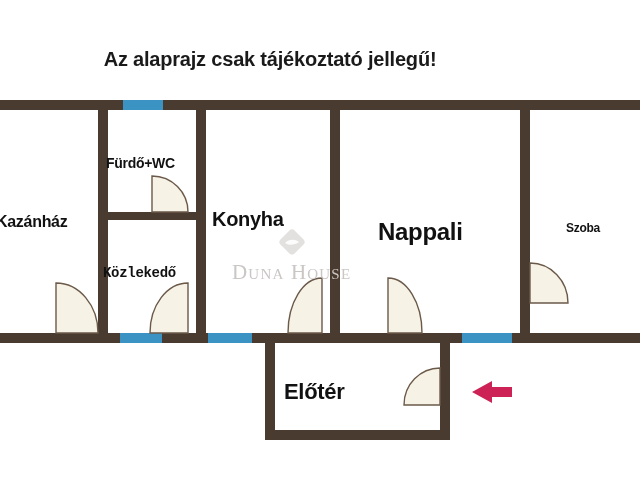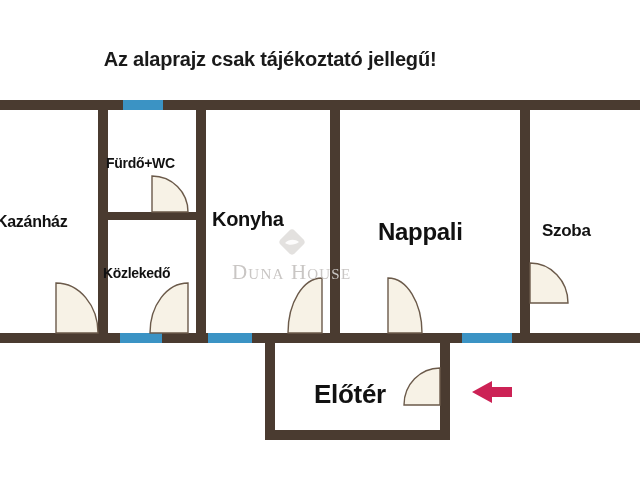--- a/index.html
+++ b/index.html
@@ -38,25 +38,25 @@
     position: absolute;
     font-family: "Liberation Sans", sans-serif;
     font-weight: bold;
     color: #111111;
     white-space: nowrap;
     letter-spacing: -0.3px;
     margin-top: 9px;
   }
   .lbl-kazanhaz { left: -4px;  top: 204px; font-size: 16px; }
   .lbl-furdowc  { left: 106px; top: 146px; font-size: 14px; }
-  .lbl-kozlekedo{ left: 103px; top: 256px; font-size: 14px; }
+  .lbl-kozlekedo{ left: 103px; top: 256px; font-size: 14px; font-family: Liberation Mono, monospace; }
   .lbl-konyha   { left: 212px; top: 199px; font-size: 20px; text-align: center; }
   .lbl-nappali  { left: 378px; top: 209px; font-size: 24px; }
-  .lbl-szoba    { left: 542px; top: 212px; font-size: 17px; }
-  .lbl-elotir   { left: 314px; top: 370px; font-size: 26px; }
+  .lbl-szoba    { left: 566px; top: 212px; font-size: 12px; }
+  .lbl-elotir   { left: 284px; top: 370px; font-size: 22px; }
 
   .watermark {
     position: absolute;
     left: 232px;
     top: 229px;
     display: flex;
     align-items: center;
     gap: 7px;
     pointer-events: none;
     flex-direction: column;

